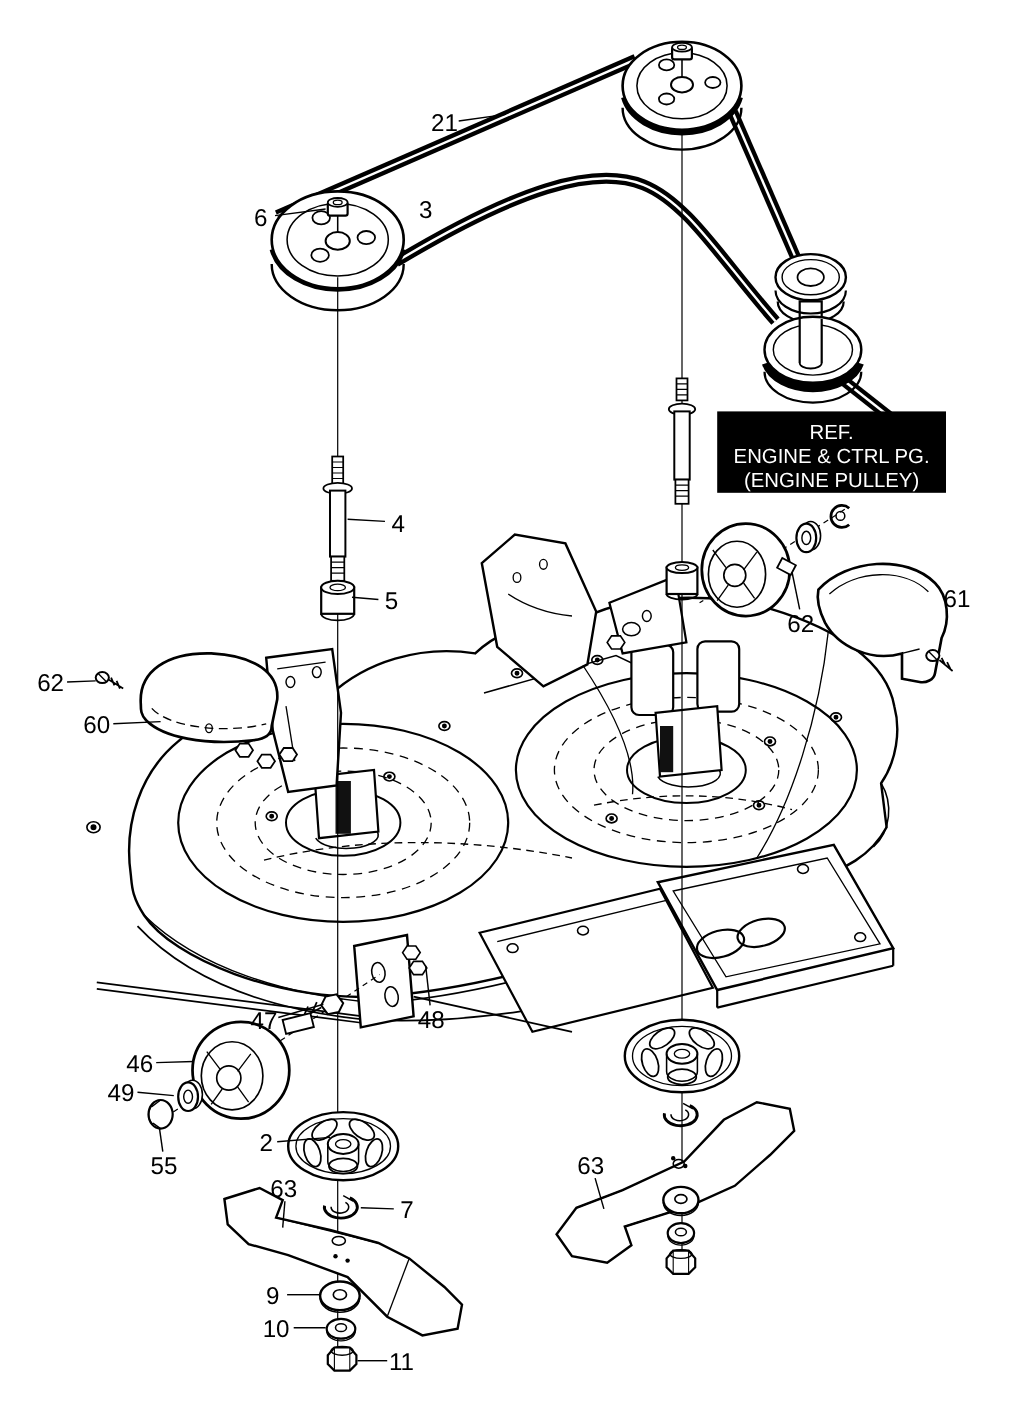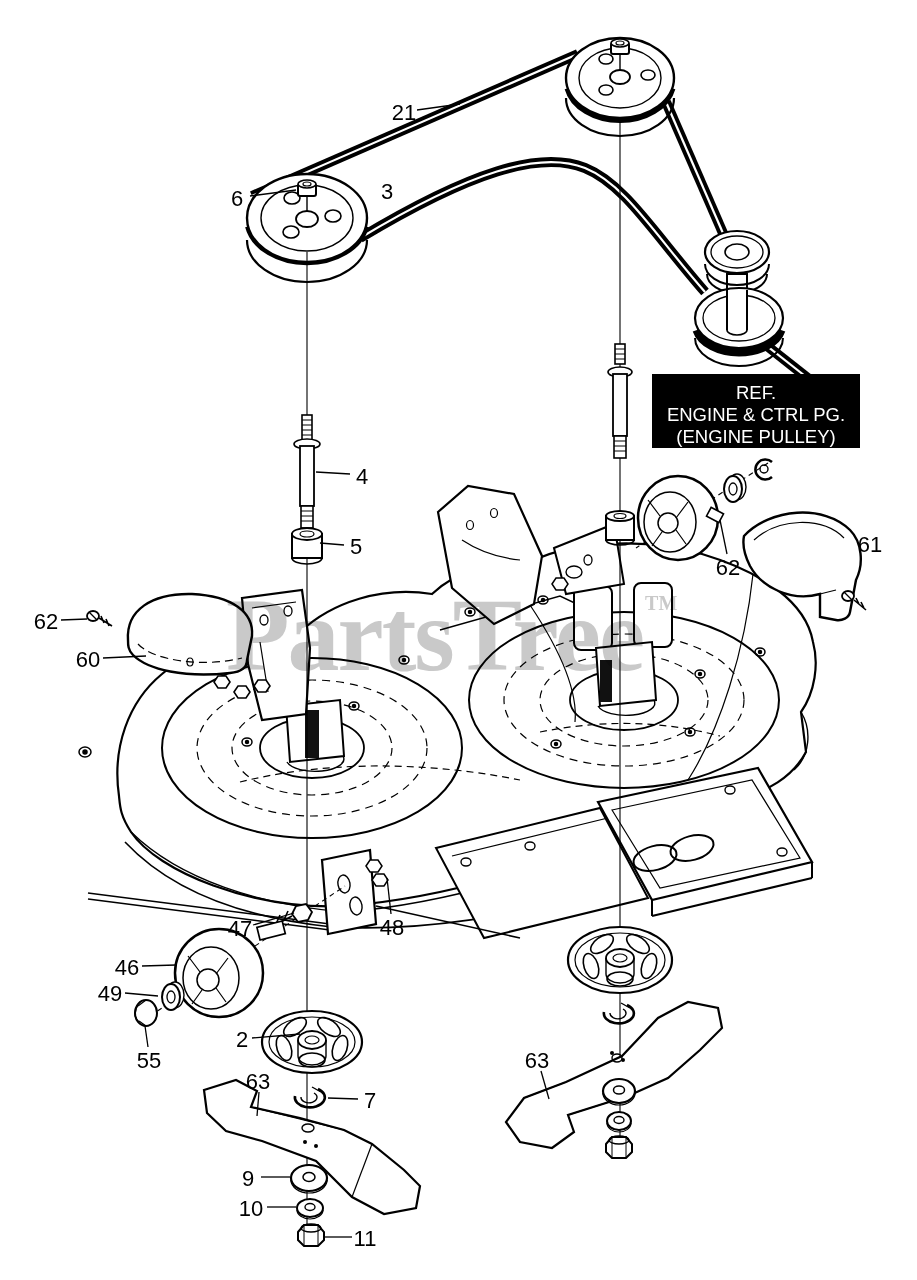--- a/index.html
+++ b/index.html
@@ -434,15 +434,14 @@
         <text x="248" y="1178" class="lbl" text-anchor="middle" dominant-baseline="central">9</text>
         <line x1="267" y1="1207" x2="296" y2="1207" stroke="#000000" stroke-width="1.3"></line>
         <text x="251" y="1208" class="lbl" text-anchor="middle" dominant-baseline="central">10</text>
         <line x1="352" y1="1237" x2="325" y2="1237" stroke="#000000" stroke-width="1.3"></line>
         <text x="365" y="1238" class="lbl" text-anchor="middle" dominant-baseline="central">11</text>
         <line x1="541" y1="1071" x2="549" y2="1099" stroke="#000000" stroke-width="1.3"></line>
         <text x="537" y="1060" class="lbl" text-anchor="middle" dominant-baseline="central">63</text>
       </g>
 </svg>
 
-<div class="watermark" style="color: rgb(201, 201, 201);"><span>PartsTree</span><sup>TM</sup></div>
 
 </div>
 
 </body></html>

